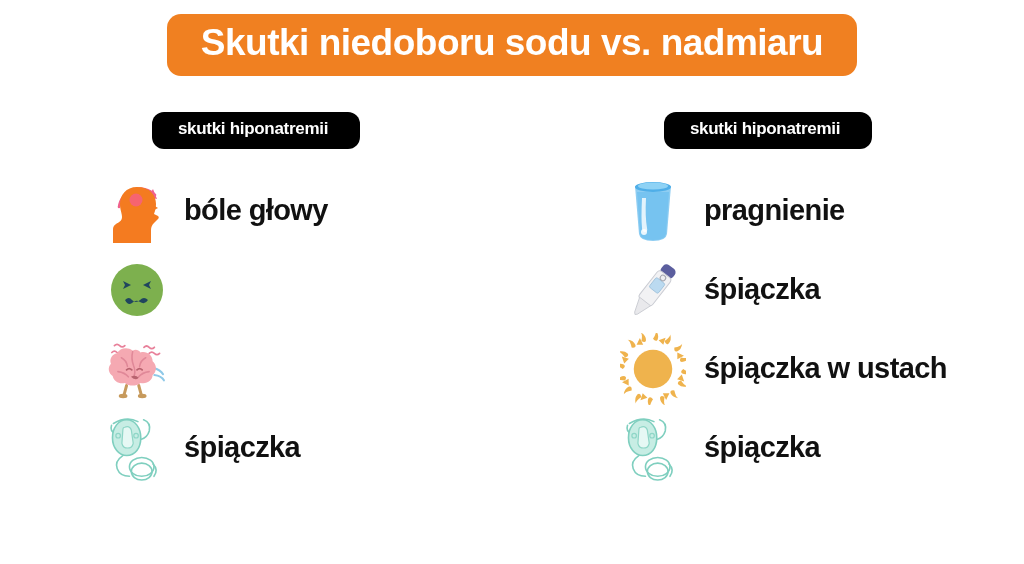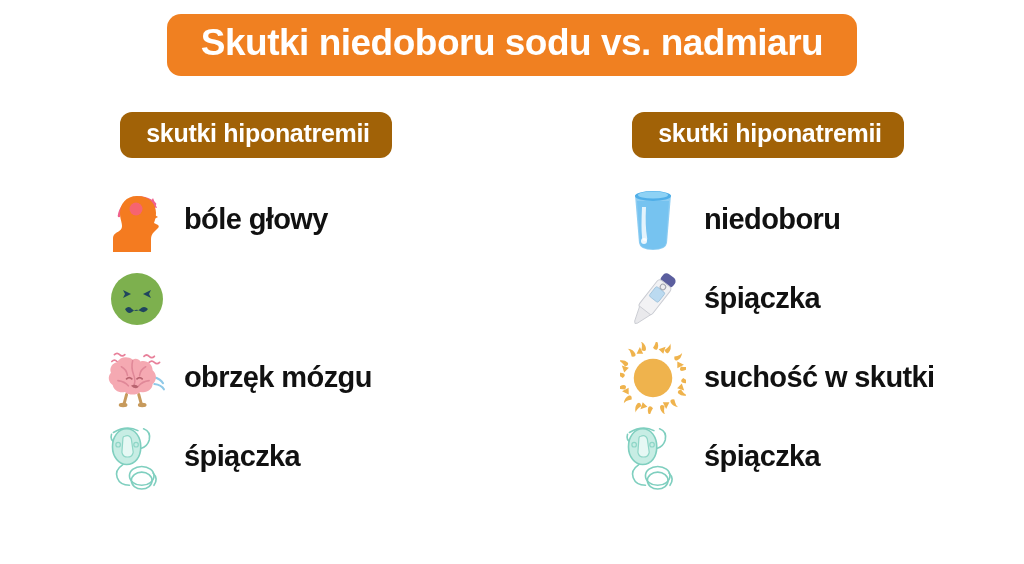--- a/index.html
+++ b/index.html
@@ -54,25 +54,25 @@
     display: flex;
   }
   .column {
     width: 512px;
     display: flex;
     flex-direction: column;
     align-items: center;
   }
 
   .col-badge {
-    background: #a16207;
+    background: #000000;
     border-radius: 12px;
-    padding: 7px 22px 10px 26px;
+    padding: 7px 32px 10px 26px;
     color: #ffffff;
-    font-size: 25px;
+    font-size: 17px;
     font-weight: bold;
     letter-spacing: -0.3px;
     white-space: nowrap;
   }
 
   .item-list {
     margin-top: 22px;
     width: 100%;
     display: flex;
     flex-direction: column;
@@ -202,21 +202,20 @@
                 <path d="M16 38 q8 1 12 6"></path>
                 <path d="M52 38 q-8 1 -12 6"></path>
               </g>
               <g stroke="#B8636F" stroke-width="2" fill="none" stroke-linecap="round">
                 <path d="M26 36 q3 -3 6 0"></path>
                 <path d="M38 36 q3 -3 6 0"></path>
               </g>
               <path d="M31 44 q5 -3 9 1 q-4 4 -9 -1 z" fill="#B8636F"></path>
             </svg>
           </span>
-          <span class="item-label">obrzęk mózgu</span>
         </div>
 
         <div class="item">
           <span class="item-icon">
             <svg width="70" height="80" viewBox="0 0 70 80">
               <g fill="none" stroke="#7FCFBF" stroke-width="1.7" stroke-linecap="round">
                 <path d="M10 14 q14 -8 26 -2"></path>
                 <path d="M42 10 q8 3 6 12 q-2 7 -9 9"></path>
                 <path d="M8 16 q-2 6 4 9"></path>
               </g>
@@ -253,21 +252,21 @@
           <span class="item-icon">
             <svg width="52" height="70" viewBox="0 0 52 70">
               <path d="M8 10 l4 48 q1 7 14 7 q13 0 14 -7 l4 -48 z" fill="#8ECDF2"></path>
               <path d="M10 16 l3 42 q1 6 13 6 q12 0 13 -6 l3 -42 z" fill="#76C3F0"></path>
               <ellipse cx="26" cy="11" rx="18" ry="5" fill="#4FAEE8"></ellipse>
               <ellipse cx="26" cy="10" rx="15" ry="3.6" fill="#8ED2F5"></ellipse>
               <path d="M15 22 q-1 20 0 30 q0 4 3 4 q3 0 2 -4 q-2 -12 -1 -30 z" fill="#FFFFFF" opacity="0.8"></path>
               <circle cx="17" cy="56" r="3" fill="#FFFFFF" opacity="0.85"></circle>
             </svg>
           </span>
-          <span class="item-label">niedoboru</span>
+          <span class="item-label">pragnienie</span>
         </div>
 
         <div class="item">
           <span class="item-icon">
             <svg width="76" height="72" viewBox="0 0 76 72">
               <g transform="rotate(38 38 36)">
                 <rect x="30" y="2" width="17" height="13" rx="5" fill="#5B5E9E"></rect>
                 <rect x="29" y="13" width="19" height="40" rx="4" fill="#F2F2F4" stroke="#C9CBD2" stroke-width="1.1"></rect>
                 <rect x="32" y="22" width="13" height="14" rx="2" fill="#BBDAF0" stroke="#9CBFD8" stroke-width="0.9"></rect>
                 <circle cx="38.5" cy="18" r="3.2" fill="#EDEDF0" stroke="#9EA0AA" stroke-width="1.1"></circle>
@@ -311,21 +310,21 @@
                   <path d="M0 -32 l7 -4 l-1 8 z" transform="rotate(146)"></path>
                   <path d="M0 -32 l7 -4 l-1 8 z" transform="rotate(191)"></path>
                   <path d="M0 -32 l7 -4 l-1 8 z" transform="rotate(236)"></path>
                   <path d="M0 -32 l7 -4 l-1 8 z" transform="rotate(281)"></path>
                   <path d="M0 -32 l7 -4 l-1 8 z" transform="rotate(326)"></path>
                 </g>
               </g>
               <circle cx="36" cy="36" r="21" fill="#EFB34D"></circle>
             </svg>
           </span>
-          <span class="item-label">suchość w skutki</span>
+          <span class="item-label">śpiączka w ustach</span>
         </div>
 
         <div class="item">
           <span class="item-icon">
             <svg width="70" height="80" viewBox="0 0 70 80">
               <g fill="none" stroke="#7FCFBF" stroke-width="1.7" stroke-linecap="round">
                 <path d="M10 14 q14 -8 26 -2"></path>
                 <path d="M42 10 q8 3 6 12 q-2 7 -9 9"></path>
                 <path d="M8 16 q-2 6 4 9"></path>
               </g>

